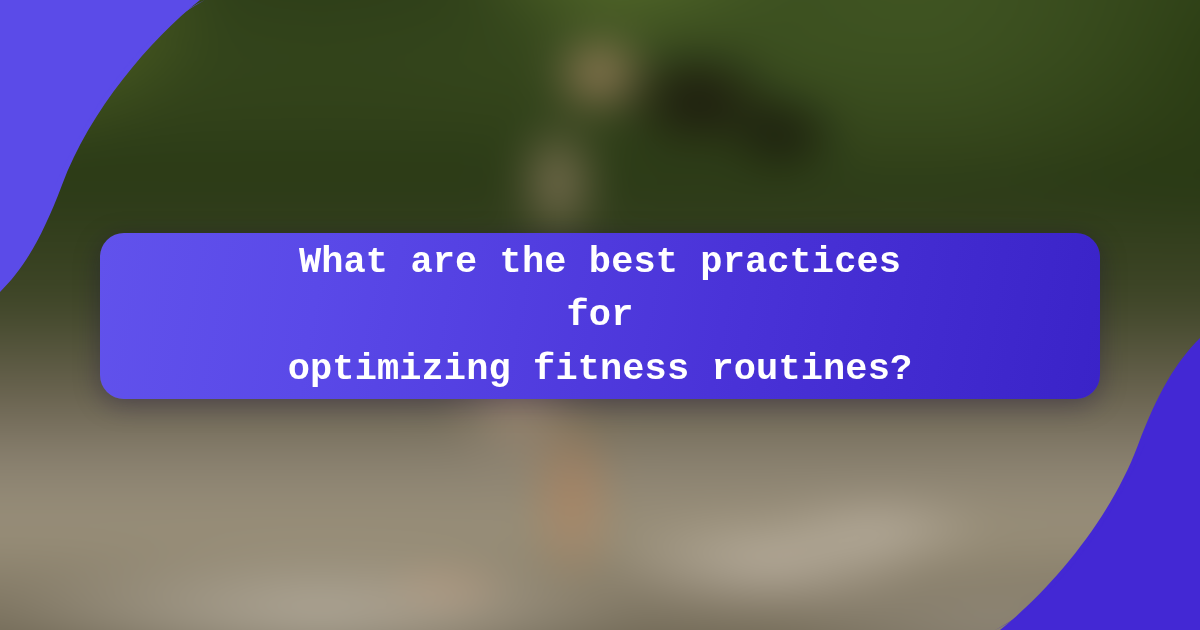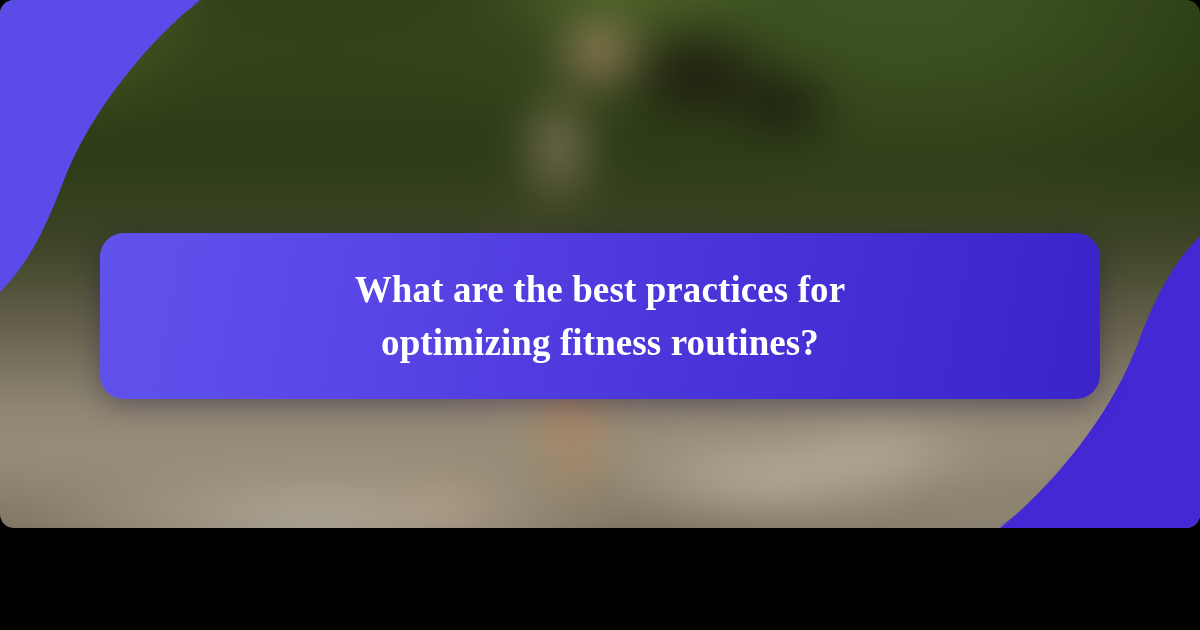--- a/index.html
+++ b/index.html
@@ -3,24 +3,23 @@
 <meta charset="utf-8">
 <style>
   html, body {
     margin: 0;
     padding: 0;
     background: #000;
   }
   #stage {
     position: relative;
     width: 1200px;
-    height: 528px;
+    height: 630px;
     overflow: hidden;
-    font-family: Liberation Serif, serif;
-    border-radius: 14px;
+    font-family: Liberation Mono, monospace;
   }
 
   
   .bg-photo {
     position: absolute;
     inset: -40px;
     background-color: #4a4a3a;
     filter: blur(0px);
   }
   

